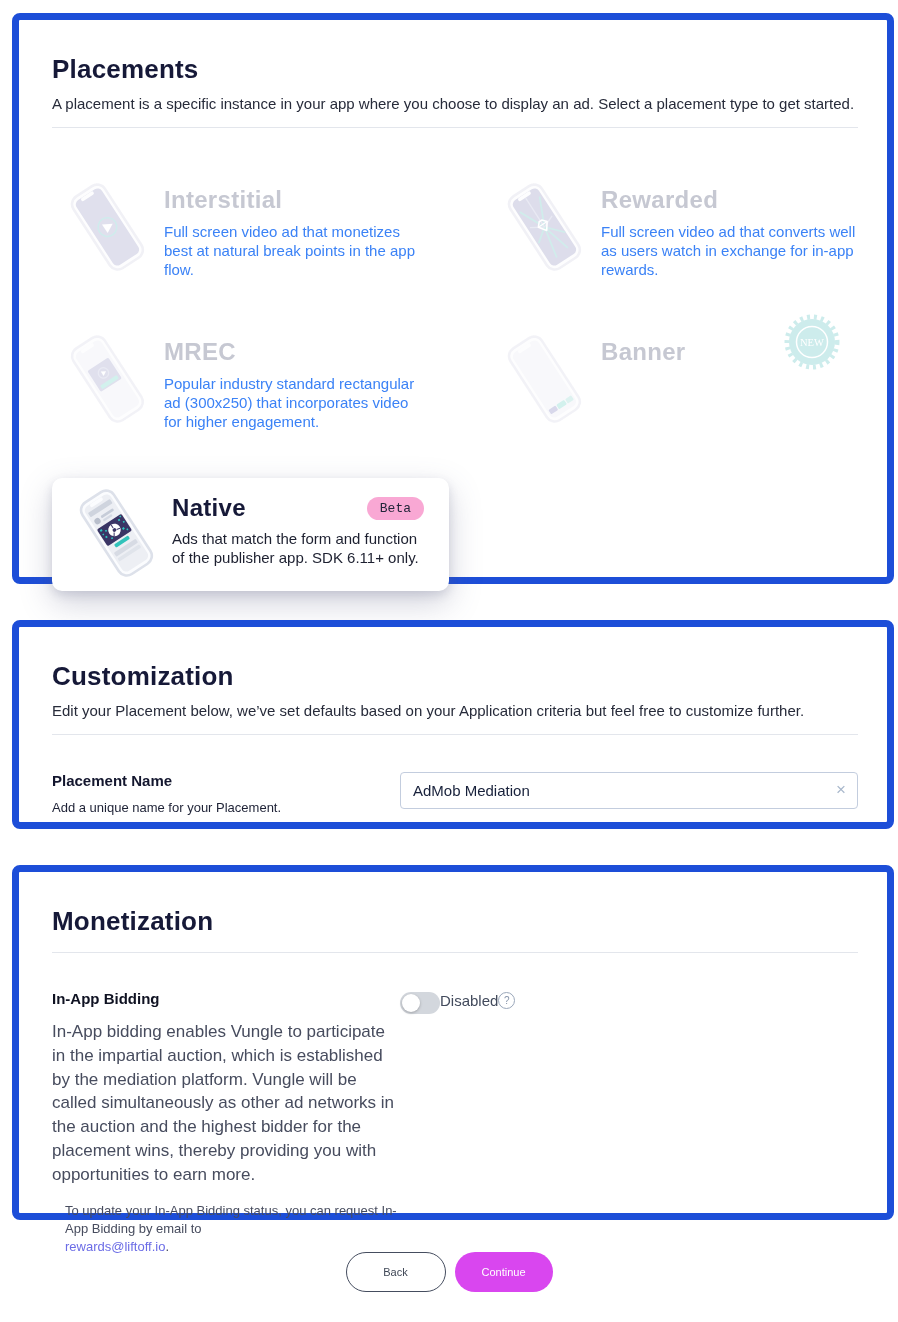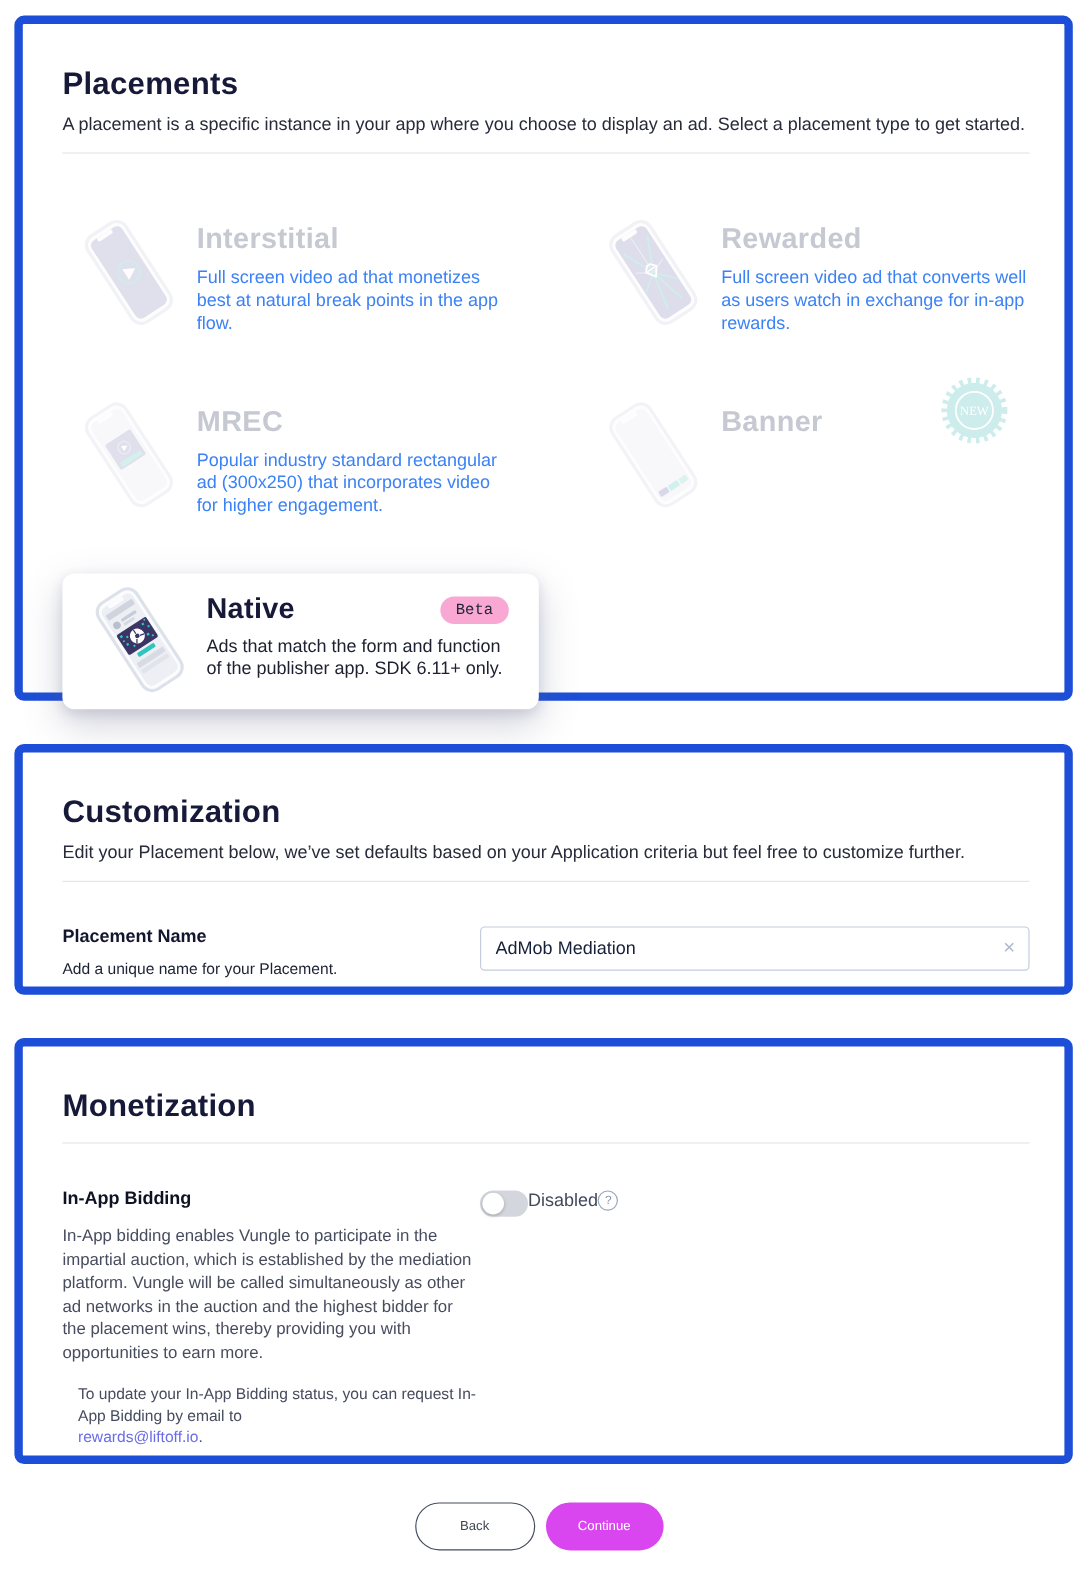--- a/index.html
+++ b/index.html
@@ -30,21 +30,21 @@
   
   .field-row{margin-top:37px;display:flex;}
   .field-left{width:348px;flex:0 0 348px;}
   .field-label{font-size:15px;font-weight:bold;color:#13162e;}
   .field-helper{margin-top:11px;font-size:13px;color:#1d2135;}
   .field-right{flex:1;}
   .text-input-wrap{position:relative;}
   .text-input{width:100%;height:37px;box-sizing:border-box;border:1px solid #c3cdde;border-radius:4px;padding:0 34px 0 12px;font-size:15px;color:#17203a;font-family:inherit;background:#fff;outline:none;}
   .clear-btn{position:absolute;right:10px;top:7px;font-size:17px;color:#a9b8cc;cursor:pointer;background:none;border:none;line-height:22px;padding:0 2px;}
   .bidding-label{font-size:15px;font-weight:bold;color:#0f1222;}
-  .bidding-p{margin-top:13px;font-size:14px;line-height:1.4;color:#474c5e;max-width:345px;}
+  .bidding-p{margin-top:13px;font-size:17px;line-height:1.4;color:#474c5e;max-width:345px;}
   .bidding-p2{margin-top:15px;font-size:13px;line-height:1.4;color:#474c5e;max-width:345px;margin-left:13px;}
   .bidding-link{color:#6b6ce6;text-decoration:none;}
   .toggle-row{display:flex;align-items:flex-start;gap:0;padding-top:2px;}
   .toggle{width:40px;height:22px;border-radius:11px;background:#d3d7dd;position:relative;cursor:pointer;}
   .toggle-knob{position:absolute;left:2px;top:2px;width:18px;height:18px;border-radius:50%;background:#fff;box-shadow:0 1px 3px rgba(0,0,0,.25);}
   .toggle-status{font-size:15px;color:#424a5c;}
   .help-icon{width:15px;height:15px;border:1px solid #9aa7ba;border-radius:50%;color:#8694aa;font-size:10px;display:inline-flex;align-items:center;justify-content:center;cursor:pointer;}
   
   .footer{position:absolute;top:1252px;left:0;width:898px;display:flex;justify-content:center;gap:9px;}
   .btn{height:40px;border-radius:20px;font-size:11px;font-family:inherit;cursor:pointer;display:flex;align-items:center;justify-content:center;}

